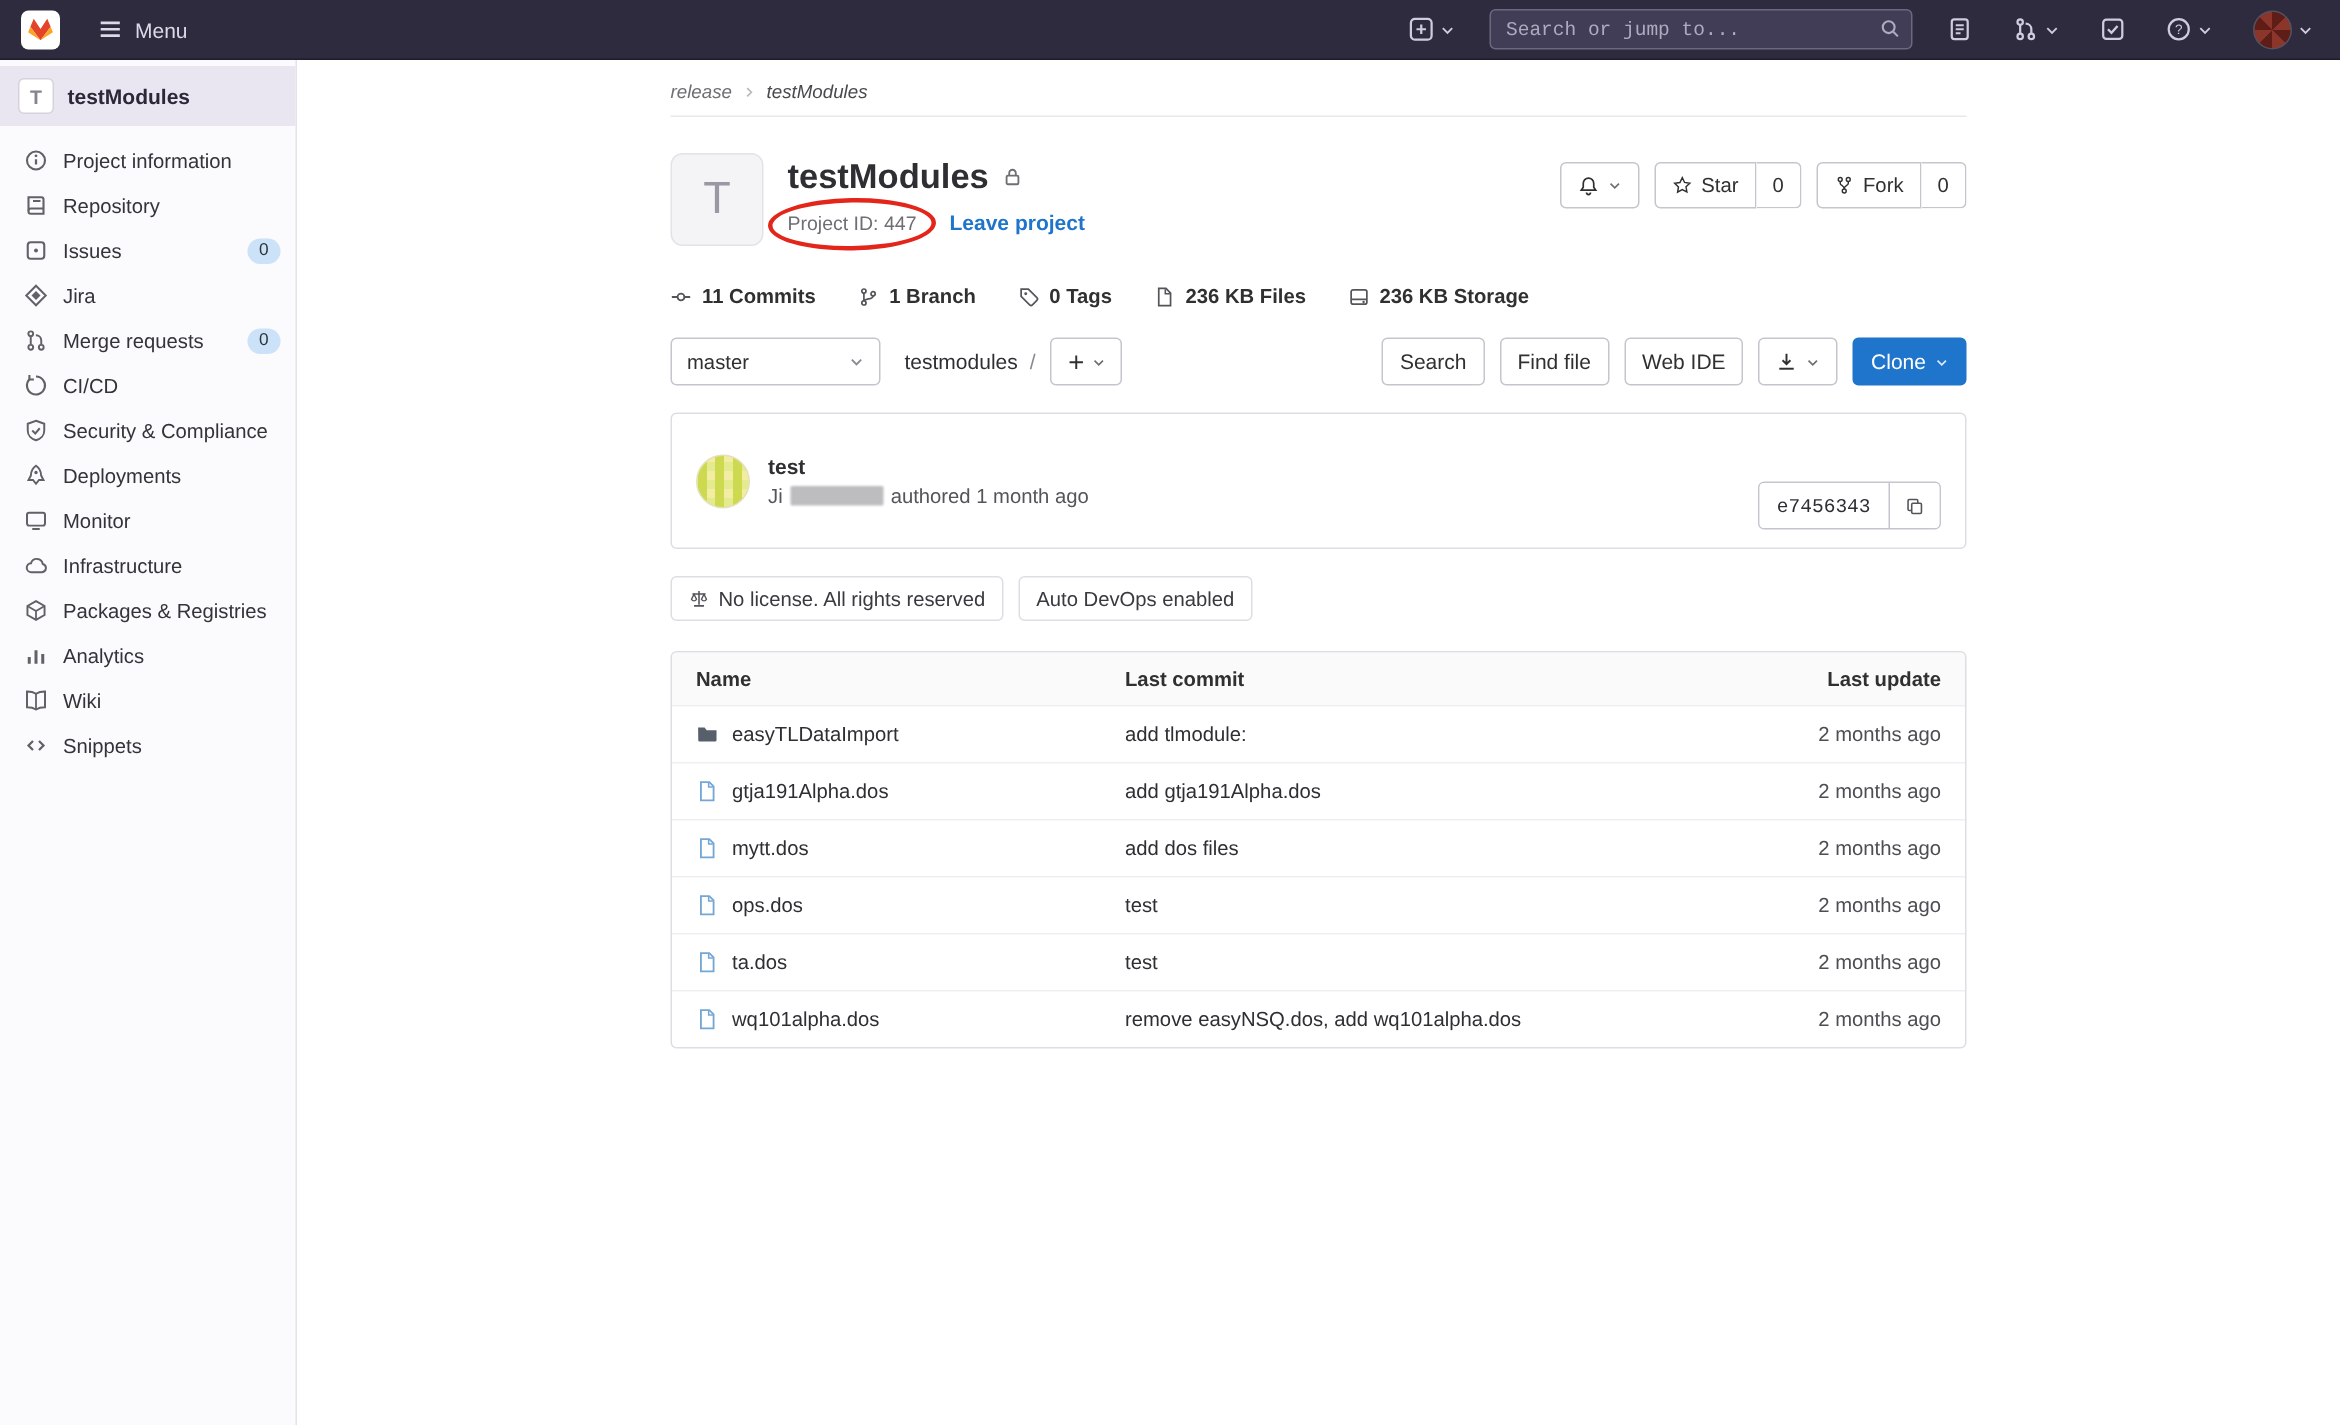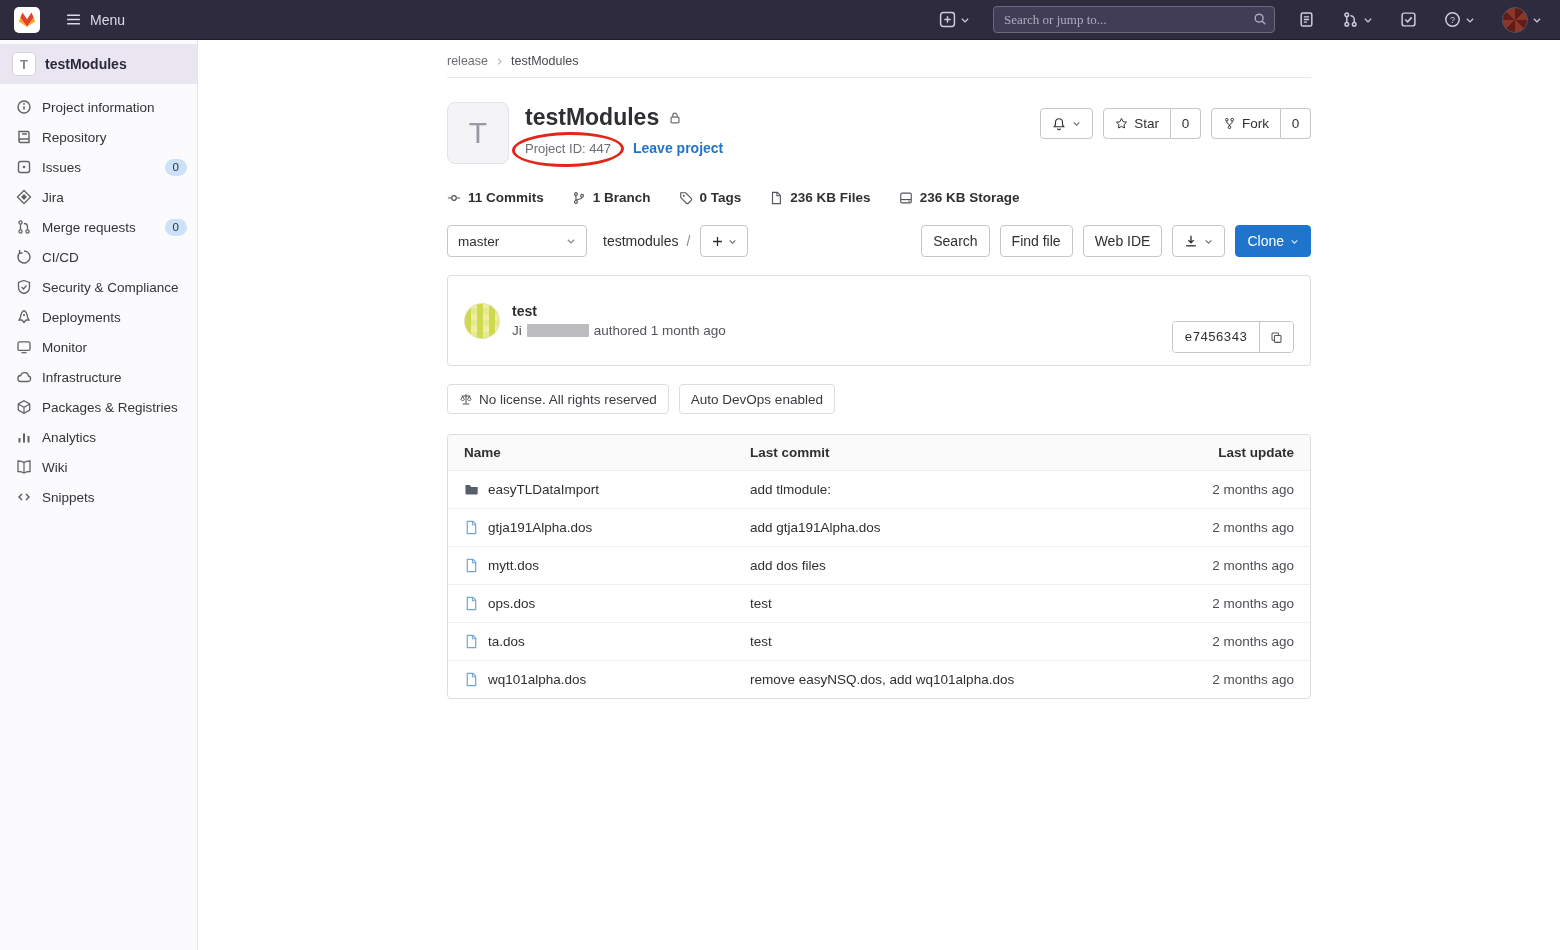--- a/index.html
+++ b/index.html
@@ -23,21 +23,21 @@
   .gl-logo { width:26px; height:26px; background:#fff; border-radius:5px;
     display:flex; align-items:center; justify-content:center; cursor:pointer; }
   .menu-btn { display:flex; align-items:center; gap:8px; background:none; border:none;
     color:#dcdae6; font-size:14px; height:30px; padding:0 6px; border-radius:4px; }
   .tb-iconbtn { display:flex; align-items:center; gap:4px; background:none; border:none;
     color:#cfccde; padding:4px; border-radius:4px; }
   .search-box { position:relative; width:282px; }
   .search-box input {
     width:100%; height:27px; background:#413d57; border:1px solid #6b6880;
     border-radius:4px; color:#e6e4ef; font-size:13px; padding:0 30px 0 10px;
-    font-family:Liberation Serif, serif; outline:none;
+    font-family:Liberation Mono, monospace; outline:none;
   }
   .search-box input::placeholder { color:#aeabbf; }
   .search-box .mag { position:absolute; right:8px; top:6px; color:#aeabbf; }
   .tb-avatar { width:26px; height:26px; border-radius:50%;
     background-color:#7d2a21;
     background-image:repeating-conic-gradient(#5e1d16 0% 12.5%, #8c352a 12.5% 25%);
     border:1px solid #55505f; }
 
   
   .sidebar {
@@ -55,21 +55,21 @@
   .nav-icon { color:#626168; width:16px; height:16px; }
   .nav-badge { margin-left:auto; background:#cbe2f9; color:#2e3438;
     font-size:11.5px; line-height:17px; padding:0 8px; border-radius:9px; }
 
   
   .main { margin:40px 0 0 198px; height:910px; overflow:hidden; }
   .container { width:864px; margin:0 auto; }
 
   .breadcrumb { display:flex; align-items:center; gap:7px; padding:14px 0 9px;
     font-size:12.5px; color:#6e6e74; border-bottom:1px solid #e8e8ea; }
-  .breadcrumb .crumb { color:#6e6e74; cursor:pointer; }
+  .breadcrumb .crumb { color:#6e6e74; cursor:pointer;font-style:italic; }
   .breadcrumb .crumb.current { color:#49494f; }
   .crumb-sep { color:#b9b9bd; }
 
   .proj-header { display:flex; gap:16px; margin-top:24px; }
   .big-avatar { width:62px; height:62px; border:1px solid #e4e2e8; border-radius:8px;
     background:#f4f3f6; color:#9a98a2; font-size:30px;
     display:flex; align-items:center; justify-content:center; }
   .title-row { display:flex; align-items:center; gap:9px; margin-top:2px; }
   .proj-title { font-size:23px; font-weight:700; color:#2f2e33; }
   .lock-icon { color:#6e6e74; }

